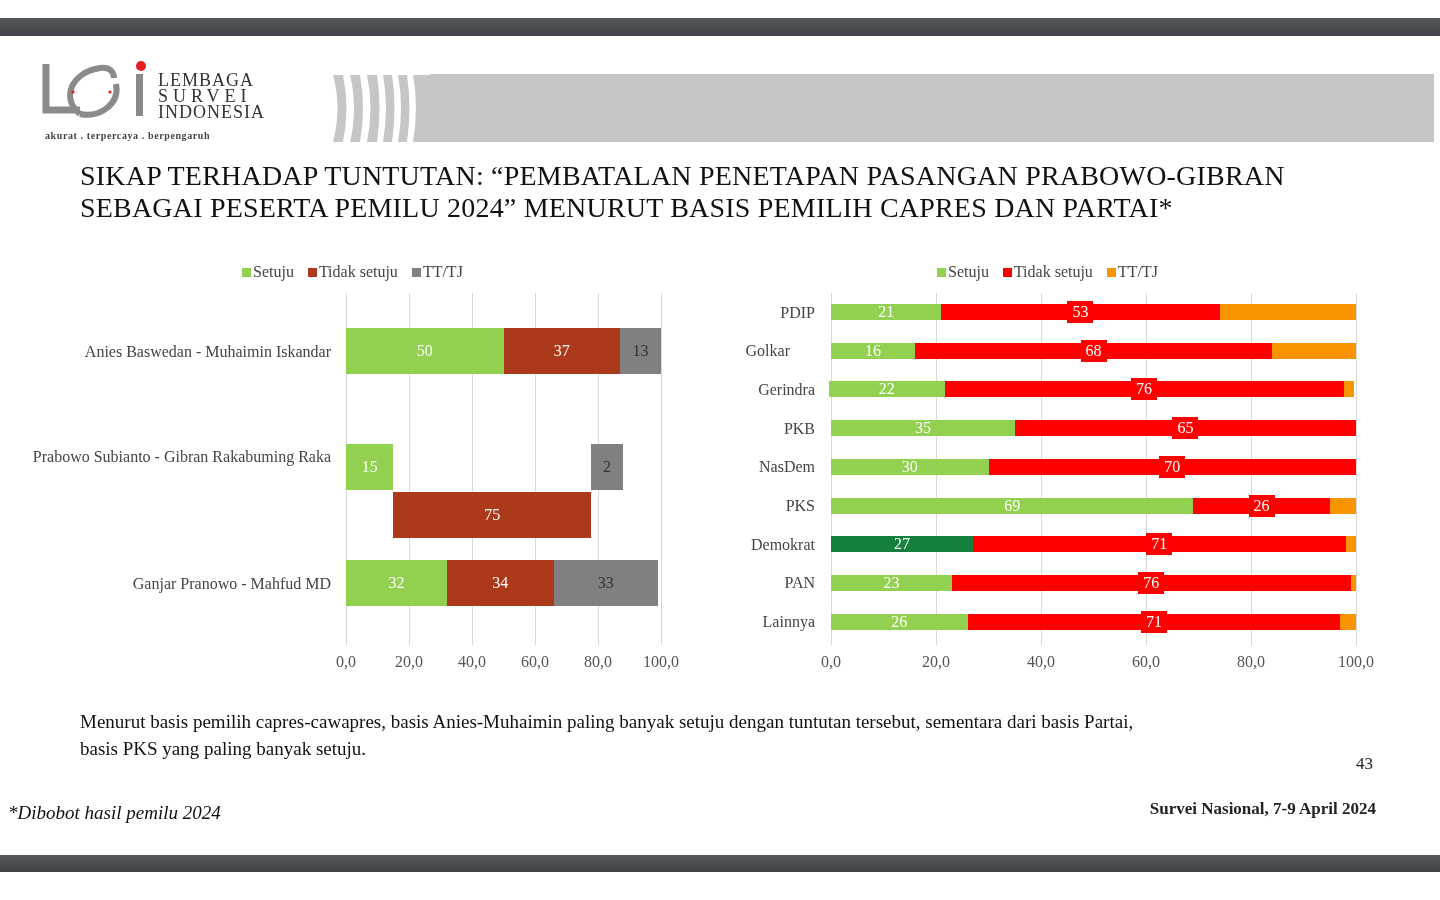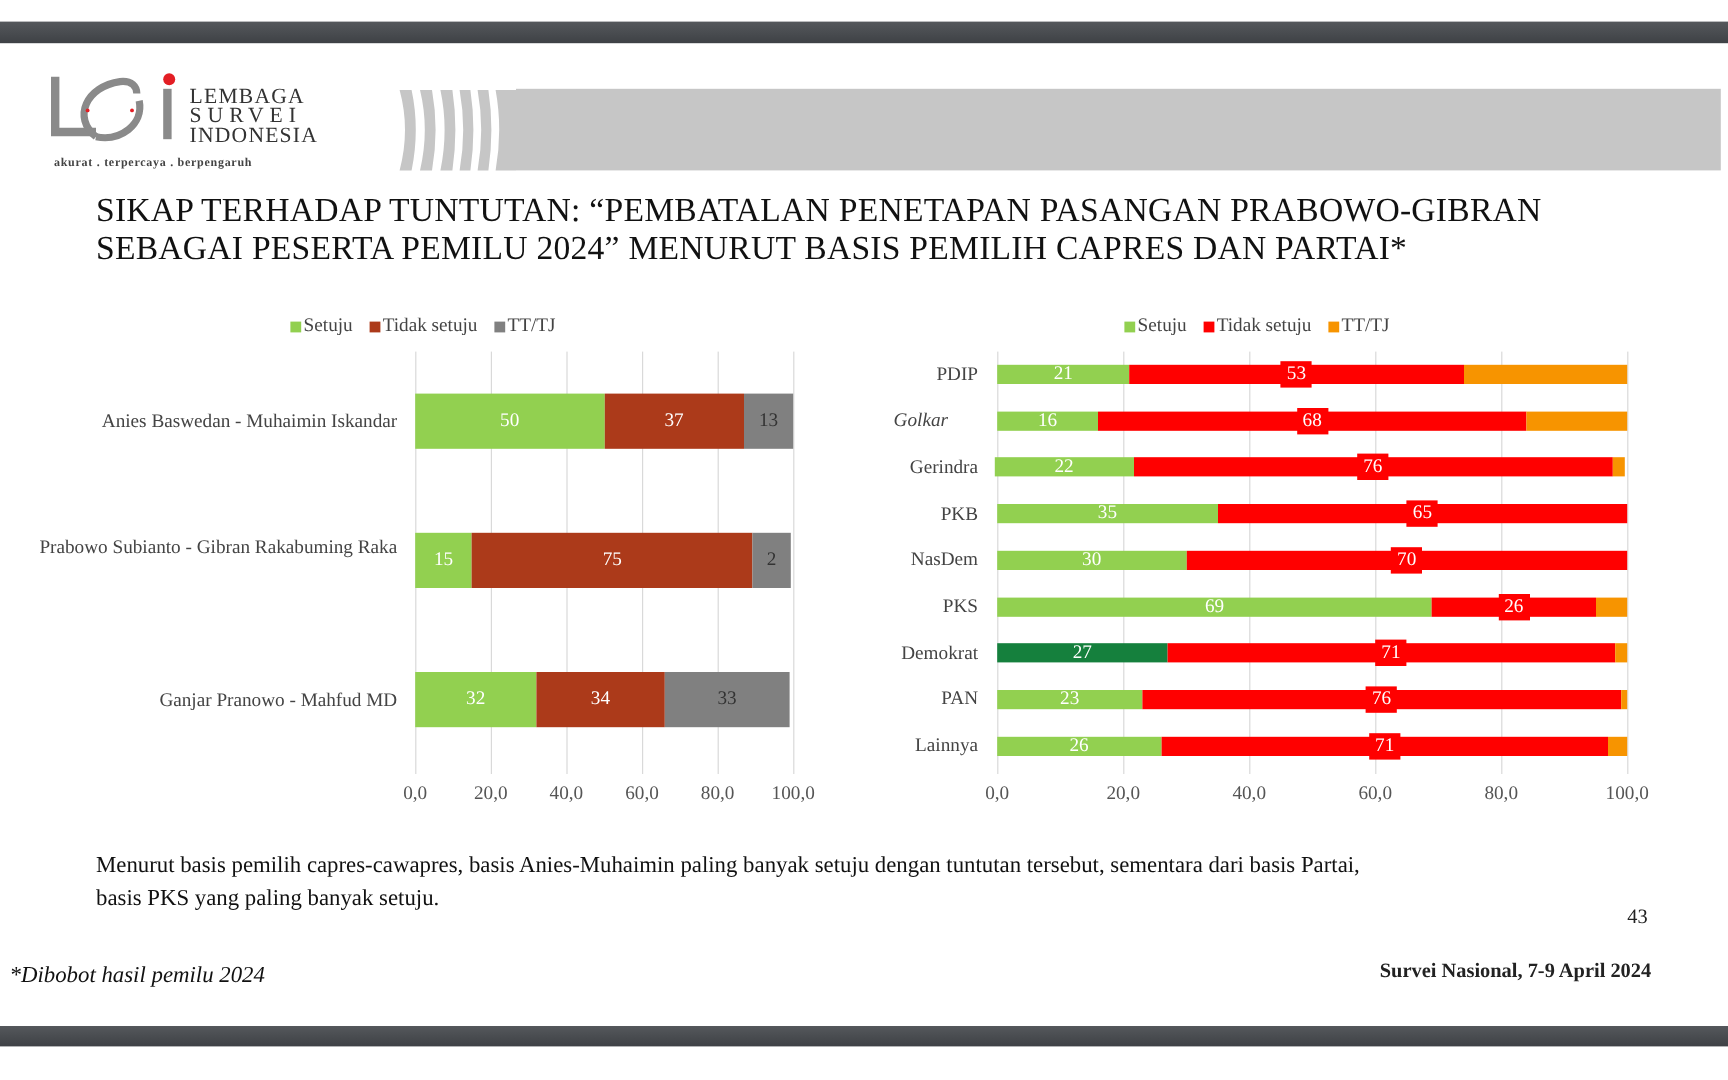--- a/index.html
+++ b/index.html
@@ -103,21 +103,21 @@
       </div>
       <div class="seg" style="width: 40.95px; background: rgb(128, 128, 128);">
         <span style="color: rgb(51, 51, 51);">13</span>
       </div>
     </div>
     <div class="cat" style="right: 1109px; top: 446px; width: 300px;">Prabowo Subianto - Gibran Rakabuming Raka</div>
     <div class="bar" style="left: 346px; top: 444px; height: 46px;">
       <div class="seg" style="width: 47.25px; background: rgb(146, 208, 80);">
         <span style="color: rgb(255, 255, 255);">15</span>
       </div>
-      <div class="seg" style="width: 234px; background: rgb(172, 58, 26);">
+      <div class="seg" style="width: 198px; background: rgb(172, 58, 26); margin-top: 48px;">
         <span style="color: rgb(255, 255, 255);">75</span>
       </div>
       <div class="seg" style="width: 31.5px; background: rgb(128, 128, 128);">
         <span style="color: rgb(51, 51, 51);">2</span>
       </div>
     </div>
     <div class="cat" style="right: 1109px; top: 572.5px; width: 300px;">Ganjar Pranowo - Mahfud MD</div>
     <div class="bar" style="left: 346px; top: 560px; height: 46px;">
       <div class="seg" style="width: 100.8px; background: rgb(146, 208, 80);">
         <span style="color: rgb(255, 255, 255);">32</span>
@@ -161,21 +161,21 @@
     <div class="cat" style="right: 625px; top: 301.5px; width: 120px;">PDIP</div>
     <div class="bar" style="left: 831px; top: 304px; height: 16px;">
       <div class="seg" style="width: 110.25px; background: rgb(146, 208, 80);">
         <span style="color: rgb(255, 255, 255);">21</span>
       </div>
       <div class="seg" style="width: 278.25px; background: rgb(255, 0, 0);">
         <span class="redlabel">53</span>
       </div>
       <div class="seg" style="width: 136.5px; background: rgb(247, 148, 0);"></div>
     </div>
-    <div class="cat" style="right: 650px; top: 340.2px; width: 120px; font-style: italic;">Golkar</div>
+    <div class="cat" style="right: 650px; top: 340.2px; width: 120px;">Golkar</div>
     <div class="bar" style="left: 831px; top: 342.7px; height: 16px;">
       <div class="seg" style="width: 84px; background: rgb(146, 208, 80);">
         <span style="color: rgb(255, 255, 255);">16</span>
       </div>
       <div class="seg" style="width: 357px; background: rgb(255, 0, 0);">
         <span class="redlabel">68</span>
       </div>
       <div class="seg" style="width: 84px; background: rgb(247, 148, 0);"></div>
     </div>
     <div class="cat" style="right: 625px; top: 378.9px; width: 120px;">Gerindra</div>

